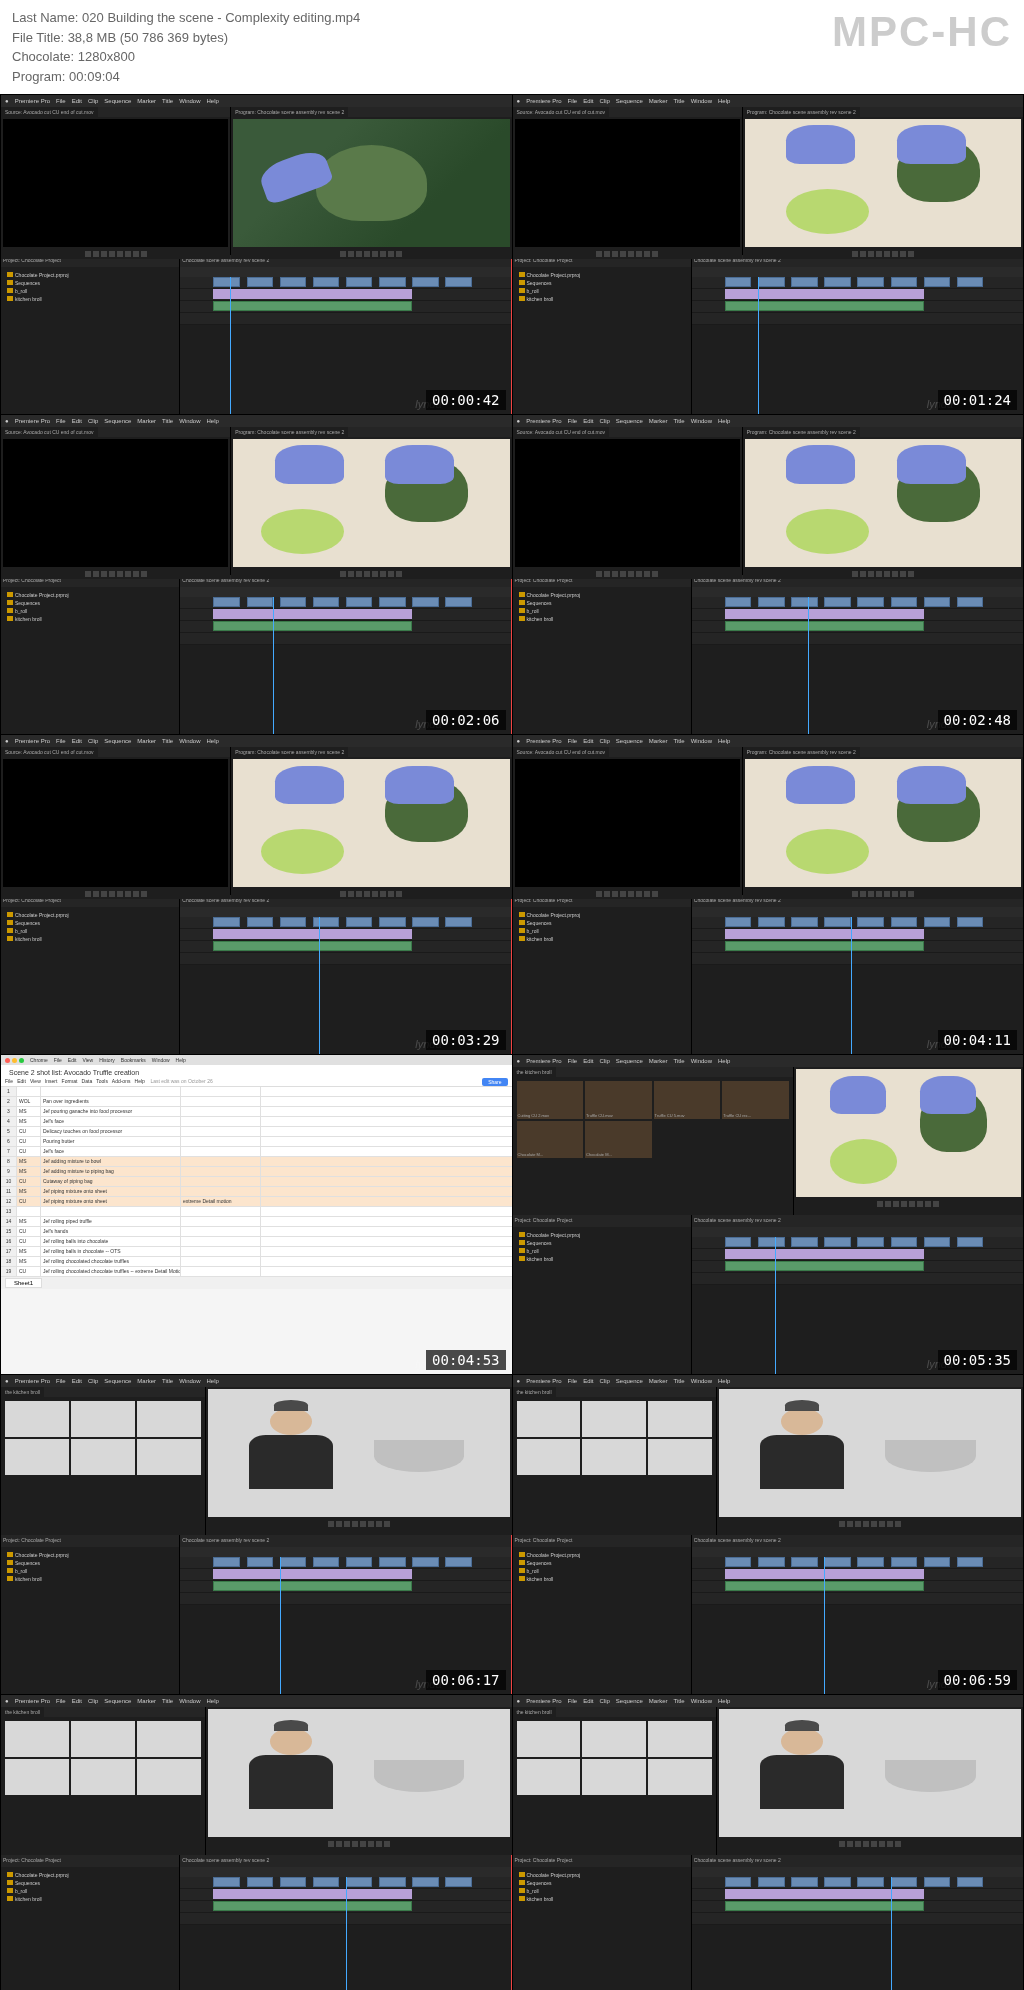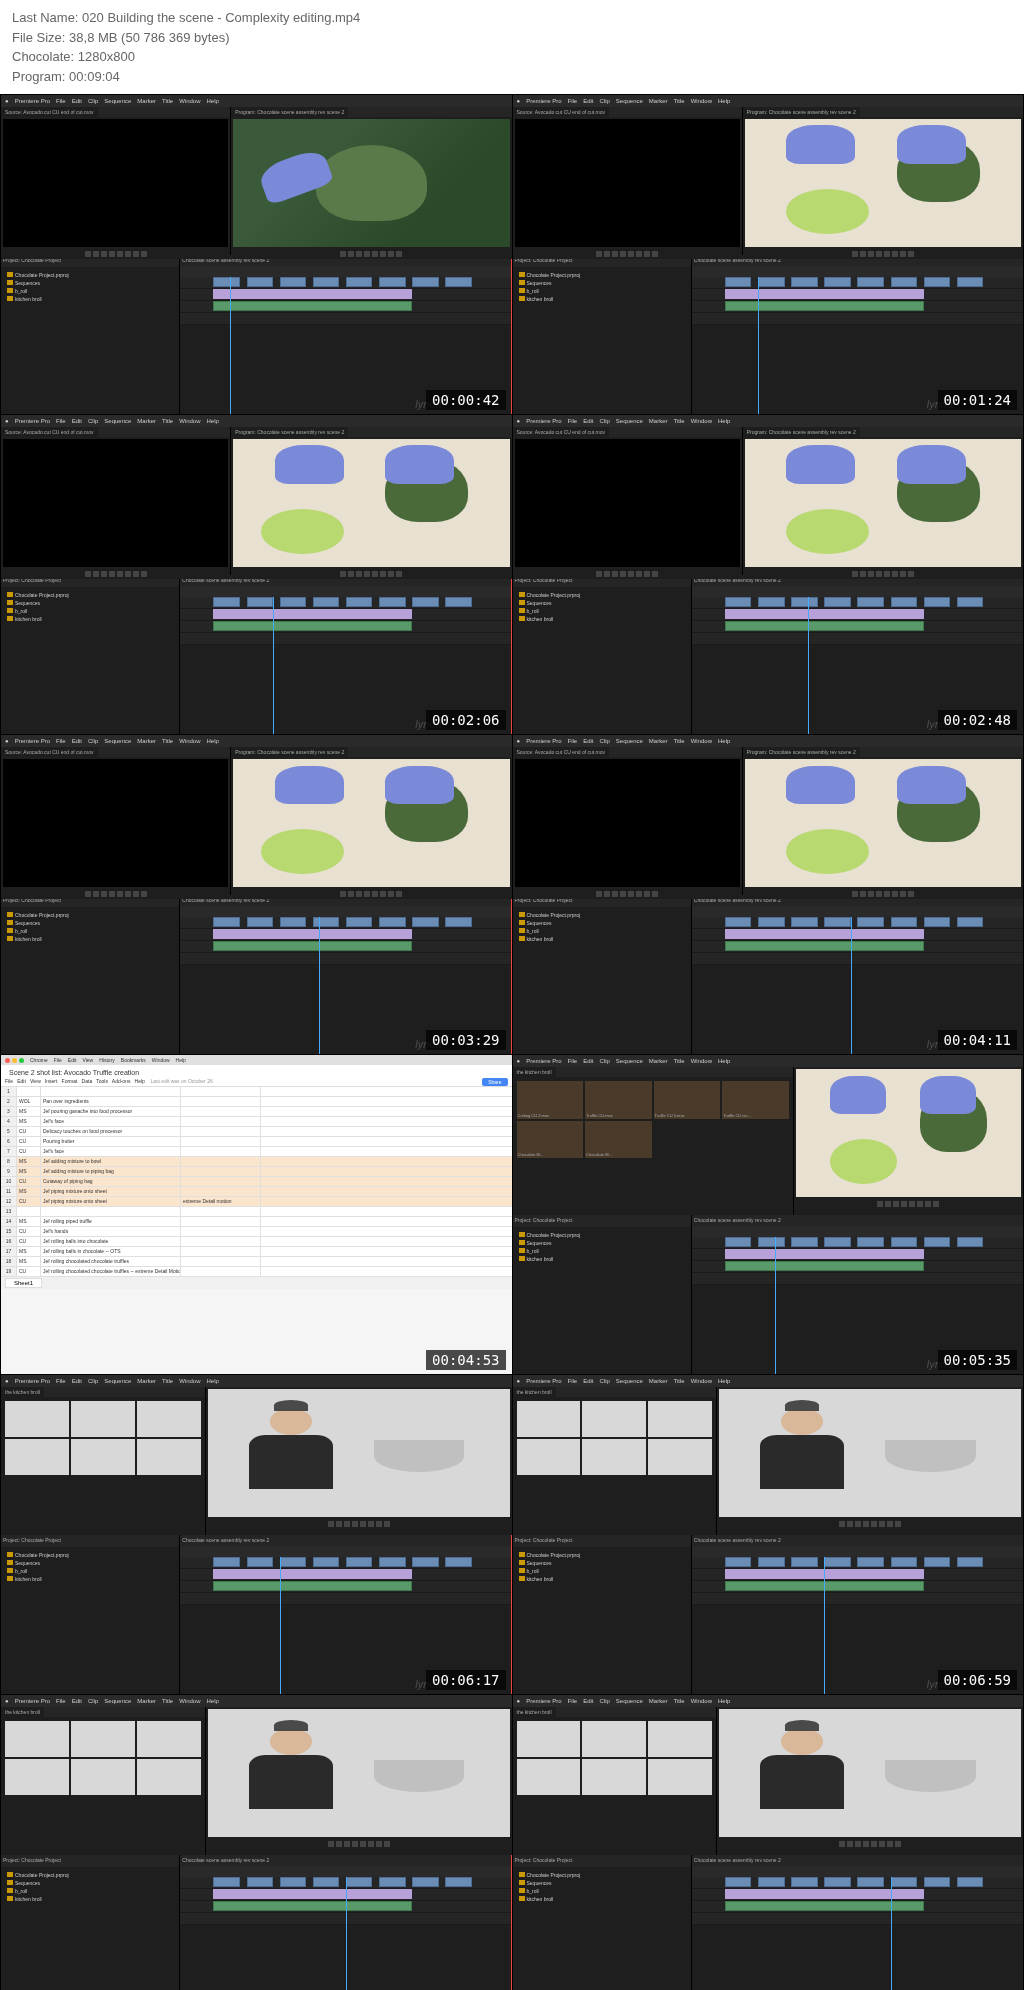--- a/index.html
+++ b/index.html
@@ -79,24 +79,25 @@
 .chef-hat { position: absolute; top: -30%; left: 10%; width: 80%; height: 40%; background: #4a4a4a; border-radius: 50% 50% 0 0; }
 .chef-body { width: 80%; height: 60%; background: #2a2a2a; margin: 0 auto; border-radius: 20% 20% 0 0; }
 .bowl { position: absolute; width: 30%; height: 25%; background: #c0c0c0; border-radius: 0 0 50% 50%; right: 15%; top: 40%; }
 </style>
 </head>
 <body>
 
 <div class="header">
   <div class="file-info">
     <div><span>Last Name:</span> <span>020 Building the scene - Complexity editing.mp4</span></div>
-    <div><span>File Size:</span> <span>38,8 MB (50 786 369 bytes)</span></div>
+    <div><span>File Title:</span> <span>38,8 MB (50 786 369 bytes)</span></div>
     <div><span>Chocolate:</span> <span>1280x800</span></div>
     <div><span>Program:</span> <span>00:09:04</span></div>
   </div>
+  <div class="logo">MPC-HC</div>
 </div>
 
 <div class="grid" id="grid">
     <div class="thumb">
       <div class="pp-menubar">
     <span class="pp-apple">●</span>
     <span>Premiere Pro</span>
     <span>File</span>
         <span>Edit</span>
         <span>Clip</span>

